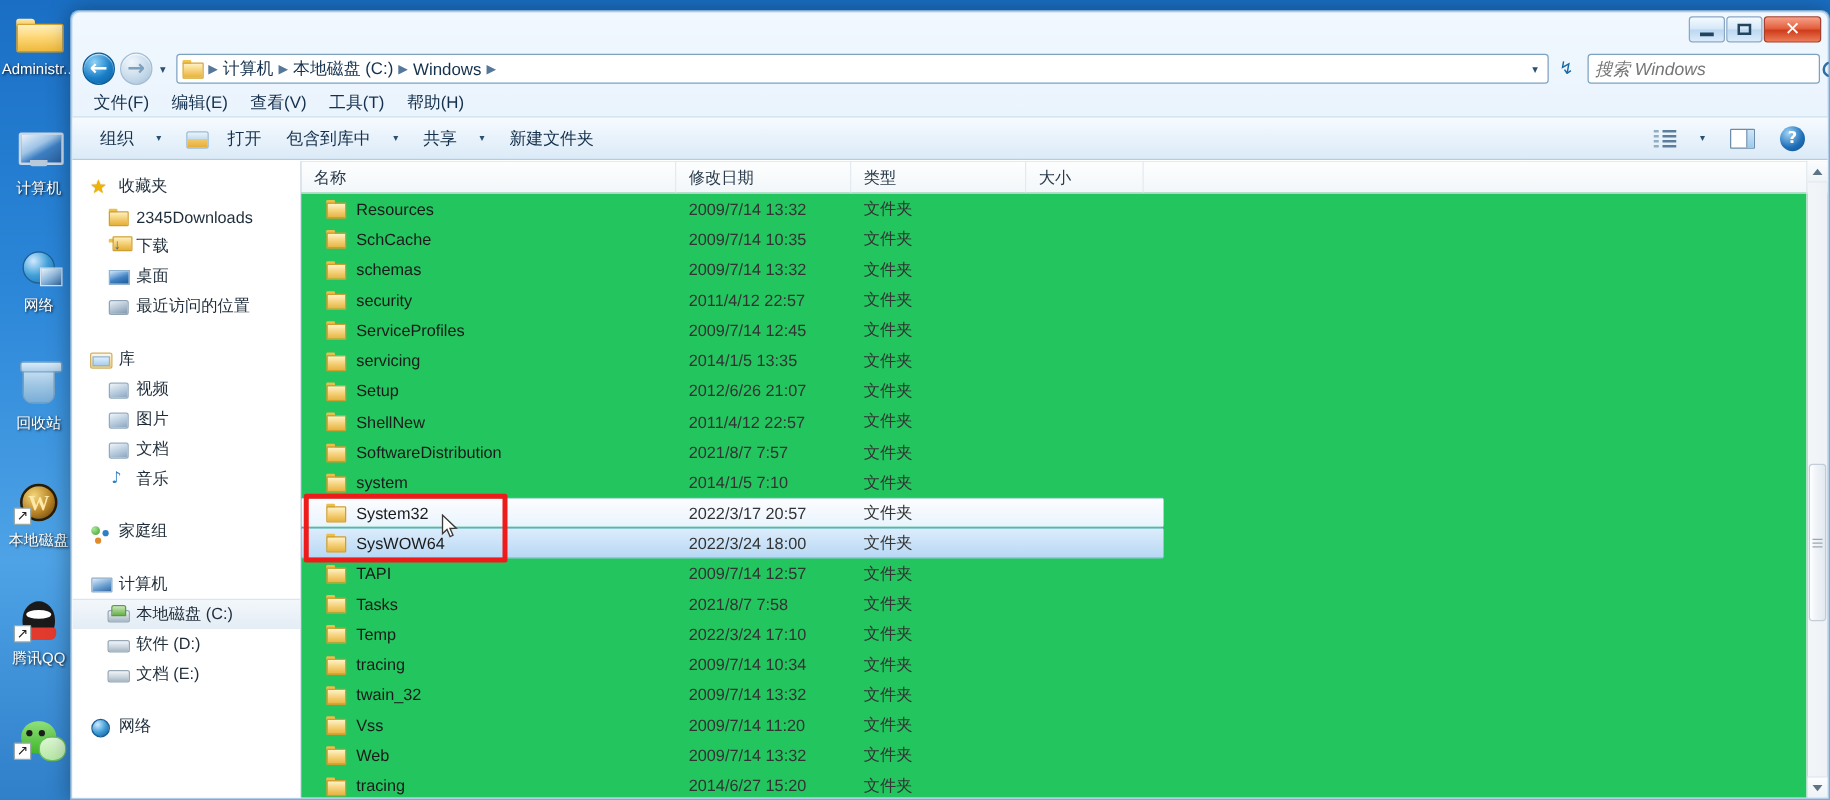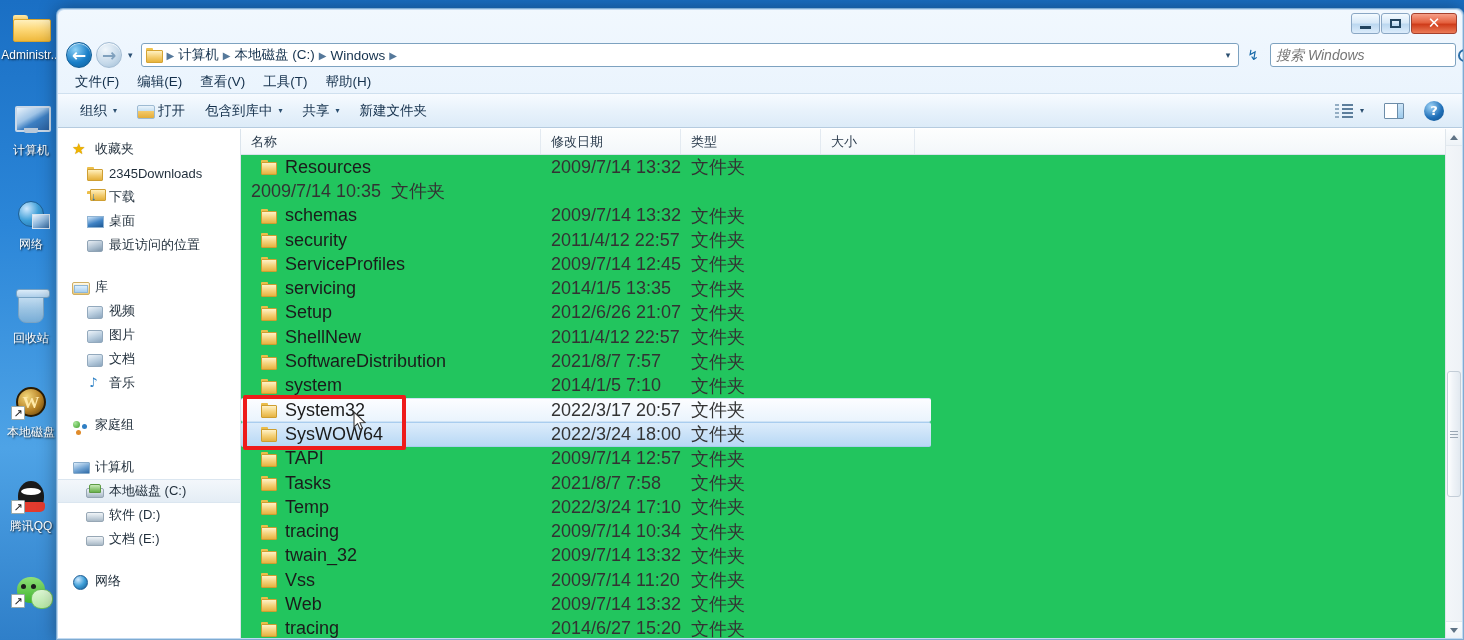--- a/index.html
+++ b/index.html
@@ -249,21 +249,21 @@
   .toolbar {
     height: 35px; flex: none;
     background: linear-gradient(180deg,#f7fbff 0%,#e8f2fb 50%,#dcebf8 100%);
     border-top: 1px solid #cfe0ef;
     border-bottom: 1px solid #b5cbdf;
     display: flex; align-items: center;
     padding: 0 8px 0 12px;
   }
   .tb-item {
     font-size: 13.5px; color: #14304c; display: flex; align-items: center;
-    gap: 4px; padding: 3px 10px; cursor: default; border-radius: 3px;
+    gap: 16px; padding: 3px 10px; cursor: default; border-radius: 3px;
     white-space: nowrap;
   }
   .tb-caret { font-size: 8px; color: #2b4f70; margin-left: 2px; }
   .tb-spacer { flex: 1; }
   .tb-open-icon {
     width: 17px; height: 14px; position: relative;
   }
   .tb-open-icon:before {
     content:""; position:absolute; left:0; top:1px; width:16px; height:12px;
     background: linear-gradient(180deg,#eaf4fb 0%,#c6dff1 40%,#f3c96a 45%,#e4ad38 100%);
@@ -395,21 +395,21 @@
   .col { padding-left: 10px; border-right: 1px solid #e3eaf1; height: 100%; display: flex; align-items: center; cursor: default; }
   .col.c-name { width: 300px; }
   .col.c-date { width: 140px; }
   .col.c-type { width: 140px; }
   .col.c-size { width: 94px; border-right: 1px solid #e3eaf1; }
   .col.c-rest { flex: 1; border-right: none; }
 
   .rows { flex: 1; position: relative; overflow: hidden; }
   .row {
     height: 24.3px; display: flex; align-items: center;
-    font-size: 18px; color: #1b1b1b; cursor: default;
+    font-size: 13px; color: #1b1b1b; cursor: default;
     padding-left: 10px; position: relative;
   }
   .row.hover {
     background: linear-gradient(180deg,#fcfdff 0%,#eaf4fd 100%);
     border-top: 1px solid #cfe3f5; border-bottom: 1px solid #cfe3f5;
     width: 690px; border-radius: 2px;
   }
   .row.selected {
     background: linear-gradient(180deg,#dcecfb 0%,#b8d8f5 100%);
     border-top: 1px solid #a9cdef; border-bottom: 1px solid #a9cdef;
@@ -722,20 +722,24 @@
             <div class="row">
               <div class="cell-name">
                 <span class="row-folder"></span>
                 <span>Resources</span>
               </div>
               <div class="cell-date">2009/7/14 13:32</div>
               <div class="cell-type">文件夹</div>
               <div class="cell-size"></div>
             </div>
             <div class="row">
+              <div class="cell-name">
+                <span class="row-folder"></span>
+                <span>SchCache</span>
+              </div>
               <div class="cell-date">2009/7/14 10:35</div>
               <div class="cell-type">文件夹</div>
               <div class="cell-size"></div>
             </div>
             <div class="row">
               <div class="cell-name">
                 <span class="row-folder"></span>
                 <span>schemas</span>
               </div>
               <div class="cell-date">2009/7/14 13:32</div>

